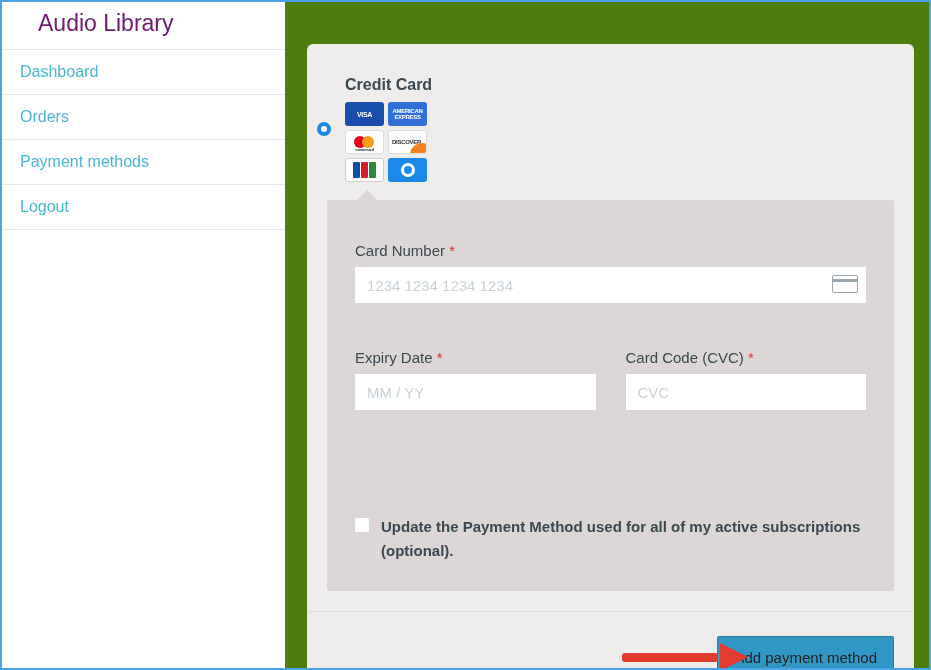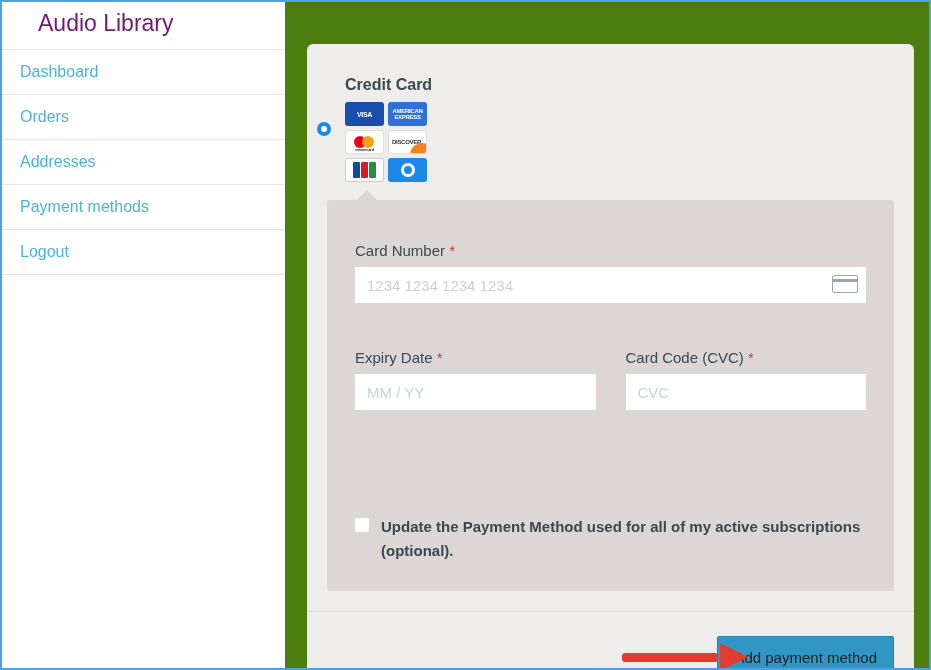--- a/index.html
+++ b/index.html
@@ -59,21 +59,20 @@
 .arrow-head { position:absolute; right:0; top:-1px; width:0; height:0; border-top:14px solid transparent; border-bottom:14px solid transparent; border-left:28px solid #e43b2f; }
 .submit-btn { background:#3096c4; border:1px solid #2a7ea3; color:#222; font-size:15px; padding:12px 16px; cursor:pointer; border-radius:2px; }
 </style>
 </head>
 <body>
 
 <nav class="sidebar">
   <div class="sidebar-title">Audio Library</div>
   <a class="sidebar-item">Dashboard</a>
   <a class="sidebar-item">Orders</a>
-  <a class="sidebar-item">Addresses</a>
   <a class="sidebar-item">Payment methods</a>
   <a class="sidebar-item">Logout</a>
 </nav>
 
 <main class="main">
   <div class="main-panel">
 
     <div class="method-row">
       <div class="radio-outer">
         <div class="radio-inner"></div>

